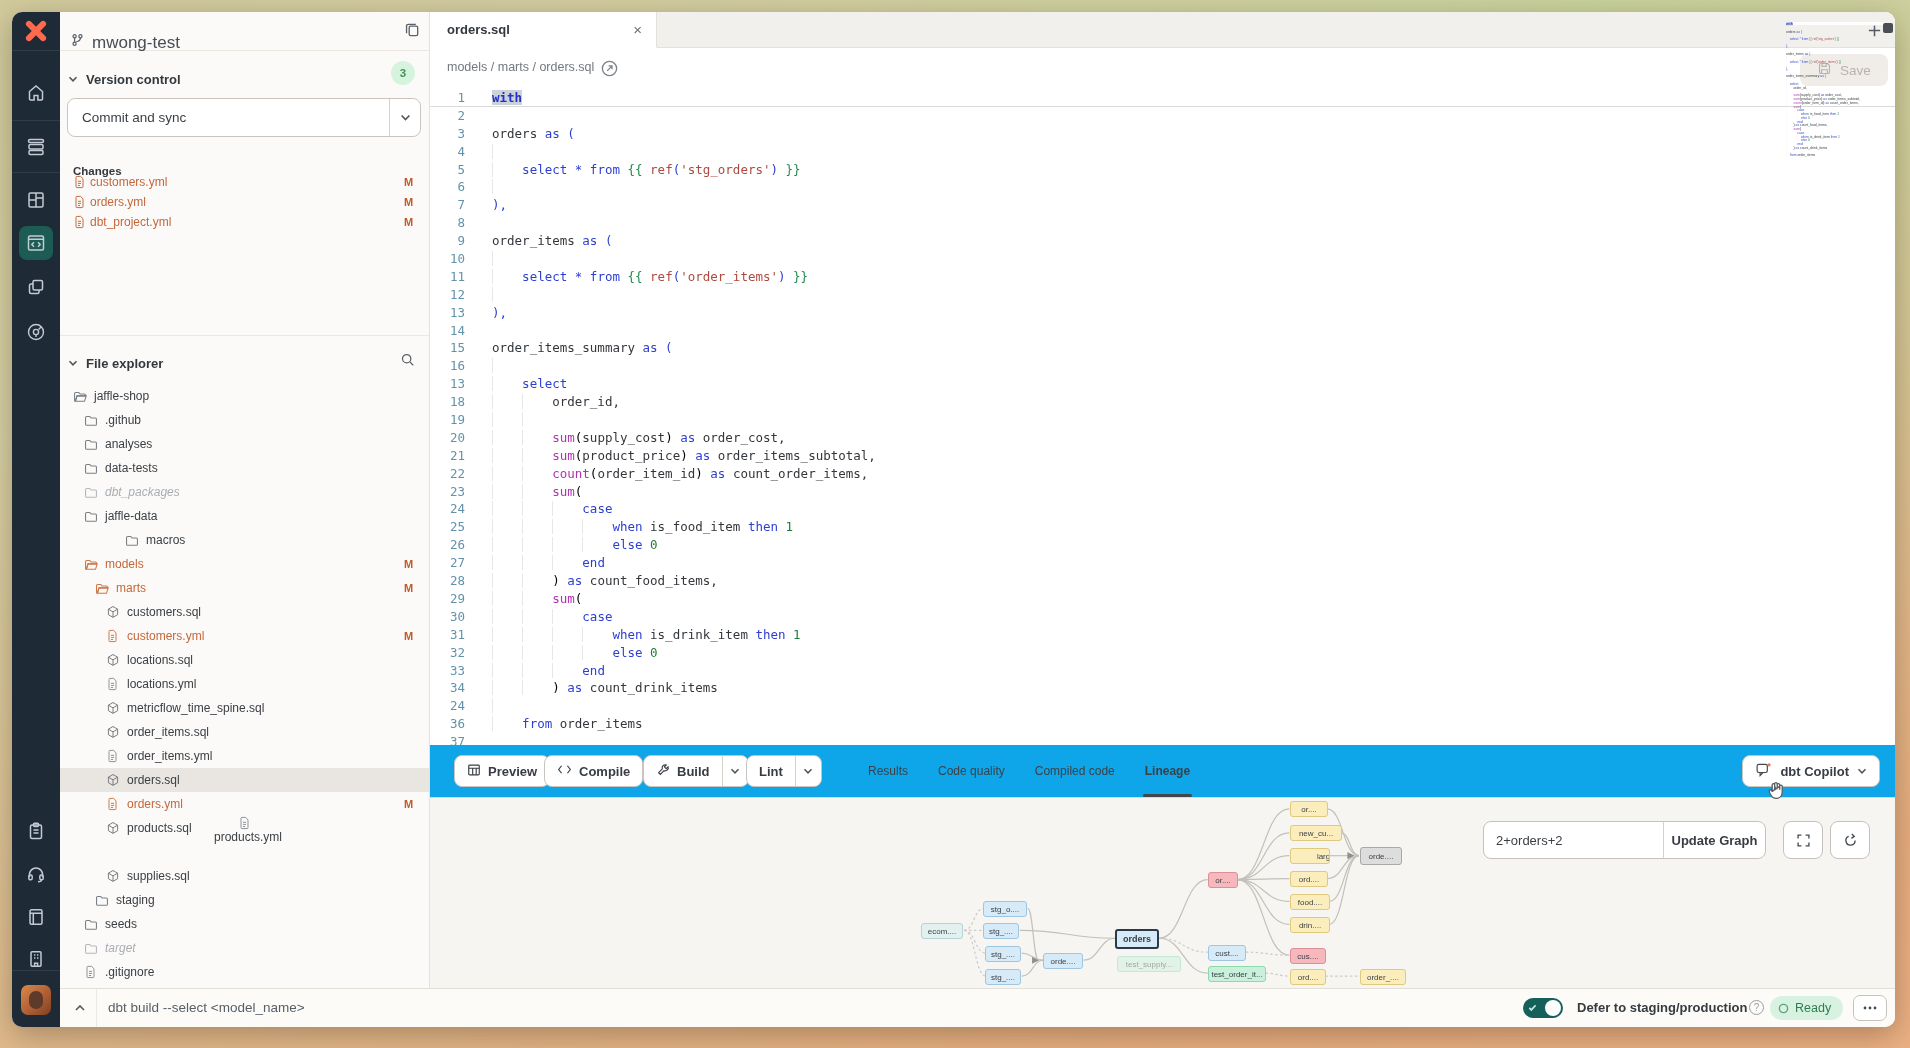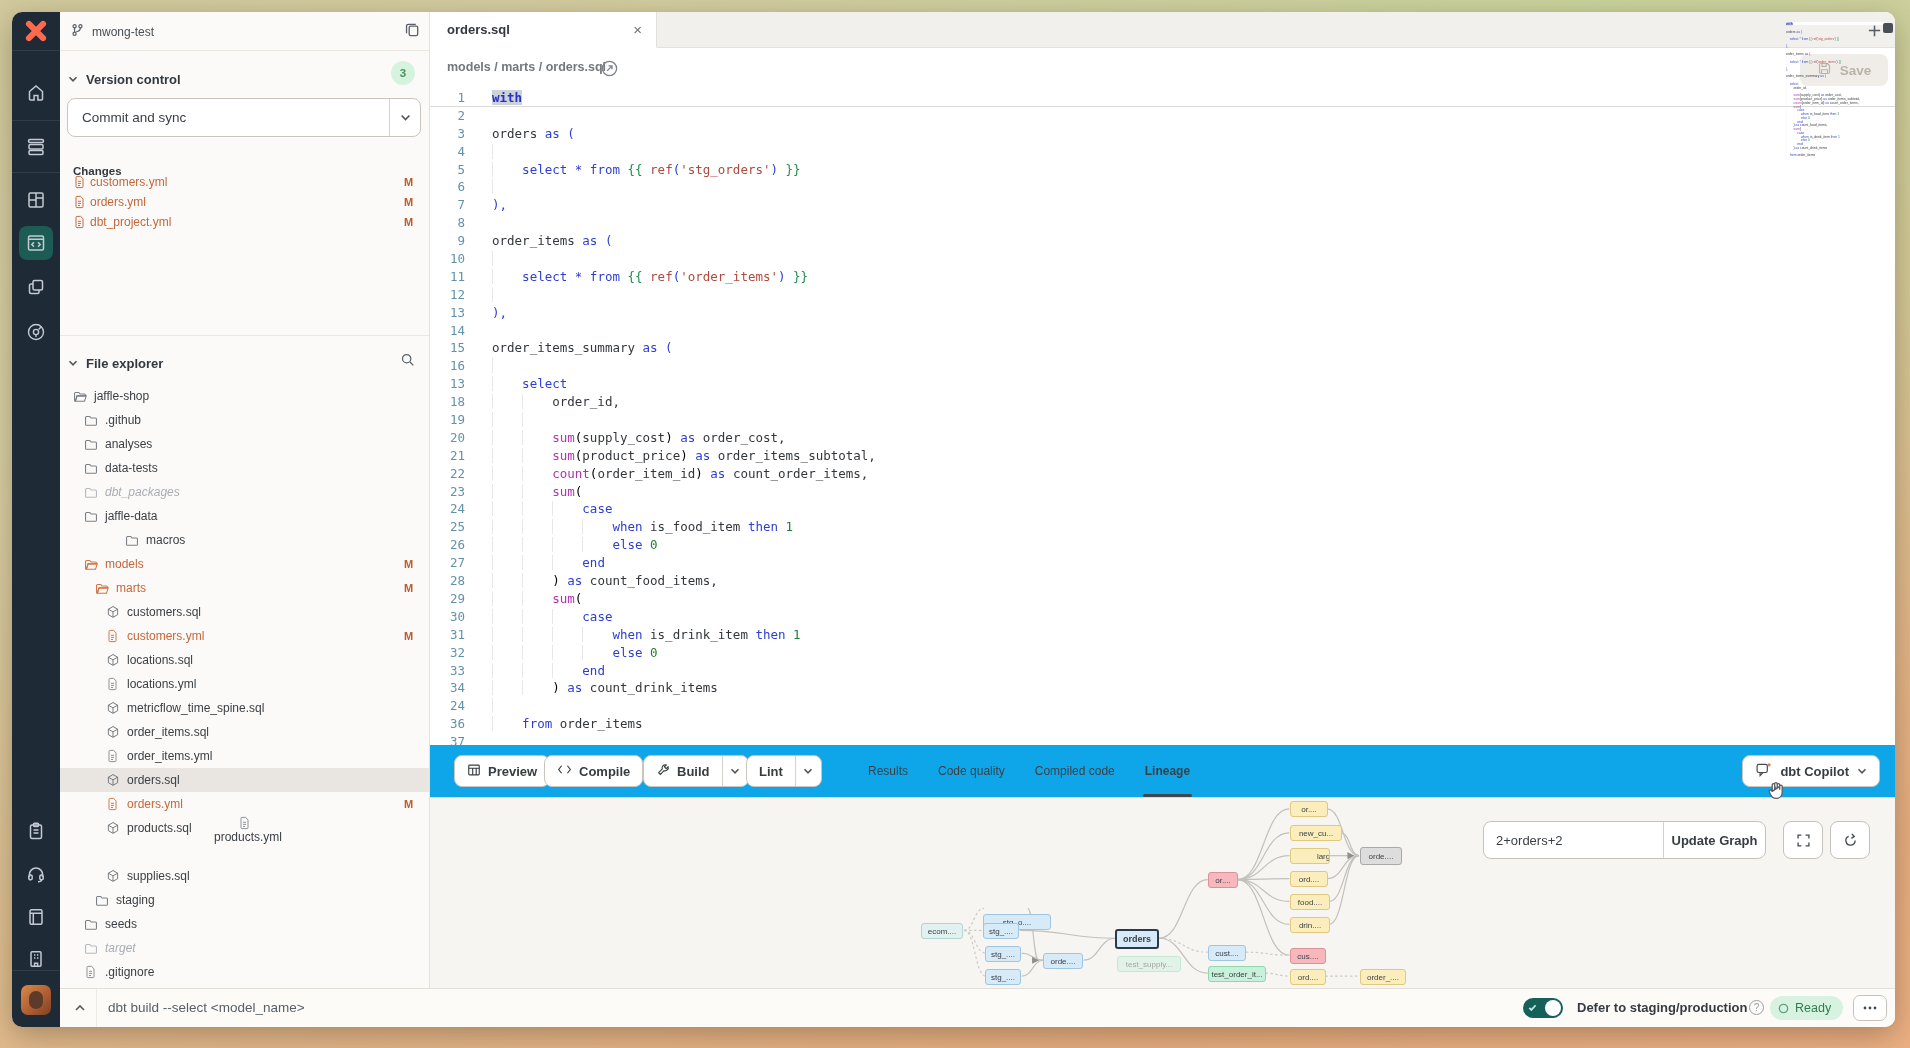--- a/index.html
+++ b/index.html
@@ -28,22 +28,22 @@
   .avatar { position:absolute; left:9px; top:973px; width:30px; height:30px; border-radius:7px;
     background:linear-gradient(135deg,#d98a4d 0%,#b05f33 55%,#7e4123 100%); overflow:hidden; }
   .avatar i { position:absolute; left:8px; top:6px; width:14px; height:18px; border-radius:7px;
     background:#5e3a2a; }
 
   
   .panel { position:absolute; left:48px; top:0; width:370px; height:976px;
     background:#fbfaf8; border-right:1px solid #e5e2dc; z-index:20; font-size:12px; color:#3b4046; }
   .panel-head { position:absolute; left:0; top:0; width:100%; height:39px;
     border-bottom:1px solid #ebe8e2; }
-  .branch { position:absolute; left:10px; top:10px; display:flex; gap:7px; align-items:center;
-    color:#474e56; font-size:12px; }
+  .branch { position:absolute; left:10px; top:20px; display:flex; gap:7px; align-items:center;
+    color:#474e56; font-size:17px; }
   .copydocs { position:absolute; right:8px; top:9px; cursor:pointer; }
   .sec-head { position:absolute; left:8px; display:flex; align-items:center; gap:8px;
     font-size:13px; font-weight:bold; color:#32383f; }
   .badge { position:absolute; right:14px; top:49px; width:24px; height:24px; border-radius:50%;
     background:#d6f3de; color:#47915f; font-size:11.5px; font-weight:bold;
     display:flex; align-items:center; justify-content:center; }
   .commit-btn { position:absolute; left:7px; top:86px; width:354px; height:39px;
     background:#fff; border:1px solid #c9c5be; border-radius:8px; display:flex;
     align-items:center; cursor:pointer; }
   .commit-btn .lbl { padding-left:14px; font-size:13.5px; color:#3a3f45; flex:1; }
@@ -70,21 +70,21 @@
   .main { position:absolute; left:418px; top:0; width:1465px; height:976px; background:#fff; }
   .tabbar { position:absolute; left:0; top:0; width:100%; height:36px; background:#f2f0ec;
     border-bottom:1px solid #e4e1db; }
   .tab { position:absolute; left:0; top:0; width:227px; height:36px; background:#fff;
     border-right:1px solid #e4e1db; border-bottom:1px solid #fff; display:flex; align-items:center; cursor:pointer; }
   .tab .ttl { margin-left:17px; font-size:13px; font-weight:bold; color:#33383e; flex:1; }
   .tab .x { margin-right:14px; color:#6b7077; font-size:15px; line-height:1; cursor:pointer; }
   .plus-btn { position:absolute; left:1433px; top:7px; width:22px; height:22px; display:flex;
     align-items:center; justify-content:center; cursor:pointer; }
   .pathbar { position:absolute; left:0; top:36px; width:100%; height:54px; background:#fff;
-    border-bottom:1px solid #efede9;font-weight:bold; }
+    border-bottom:1px solid #efede9; }
   .crumb { position:absolute; left:17px; top:12px; font-size:12.5px; color:#73787e; }
   .lens-btn { position:absolute; left:168px; top:9px; width:22px; height:22px; border-radius:50%;
     display:flex; align-items:center; justify-content:center; cursor:pointer; }
   .save-btn { position:absolute; left:1370px; top:6px; width:88px; height:32px; background:#f0ede8;
     border-radius:8px; display:flex; align-items:center; justify-content:center; gap:8px;
     color:#b9b3aa; font-size:13.5px; cursor:default; }
 
   
   .editor { position:absolute; left:0; top:76px; width:100%; height:657px; overflow:hidden;
     font-family:"DejaVu Sans Mono", monospace; font-size:12.5px; padding-top:1px; }
@@ -837,21 +837,21 @@
           <path d="M900,58 C912.5,58 912.5,58 925,58" fill="none" stroke="#c3c0ba" stroke-width="1.2" marker-end="url(#arr)"></path>
           <path d="M898,81 C914,81 914,58 930,58" fill="none" stroke="#c3c0ba" stroke-width="1.2"></path>
           <path d="M900,104 C915,104 915,58 930,58" fill="none" stroke="#c3c0ba" stroke-width="1.2"></path>
           <path d="M900,127 C915,127 915,58 930,58" fill="none" stroke="#c3c0ba" stroke-width="1.2"></path>
           <path d="M816,155 C838,155 838,158 860,158" fill="none" stroke="#cdcac5" stroke-width="1.2" stroke-dasharray="2.5,2.5"></path>
           <path d="M836,176 C848,176 848,179 860,179" fill="none" stroke="#cdcac5" stroke-width="1.2" stroke-dasharray="2.5,2.5"></path>
           <path d="M896,179 C913,179 913,179 930,179" fill="none" stroke="#cdcac5" stroke-width="1.2" stroke-dasharray="2.5,2.5"></path>
         </svg>
       <div id="graph-nodes">
           <div class="gnode teal" style="left: 491px; top: 125px; width: 42px;">ecom....</div>
-          <div class="gnode blue" style="left: 553px; top: 116px; width: 68px;">stg_o....</div>
+          <div class="gnode blue" style="left: 553px; top: 103px; width: 44px;">stg_o....</div>
           <div class="gnode blue" style="left: 553px; top: 125px; width: 36px;">stg_....</div>
           <div class="gnode blue" style="left: 555px; top: 148px; width: 36px;">stg_....</div>
           <div class="gnode blue" style="left: 555px; top: 171px; width: 36px;">stg_....</div>
           <div class="gnode blue" style="left: 613px; top: 155px; width: 40px;">orde....</div>
           <div class="gnode blue selnode" style="left: 685px; top: 131px; width: 44px; height: 20px;">orders</div>
           <div class="gnode green faint" style="left: 687px; top: 158px; width: 64px;">test_supply...</div>
           <div class="gnode pink" style="left: 778px; top: 74px; width: 30px;">or....</div>
           <div class="gnode blue" style="left: 778px; top: 147px; width: 38px;">cust....</div>
           <div class="gnode green" style="left: 778px; top: 168px; width: 58px;">test_order_it...</div>
           <div class="gnode yellow" style="left: 860px; top: 3px; width: 38px;">or....</div>

